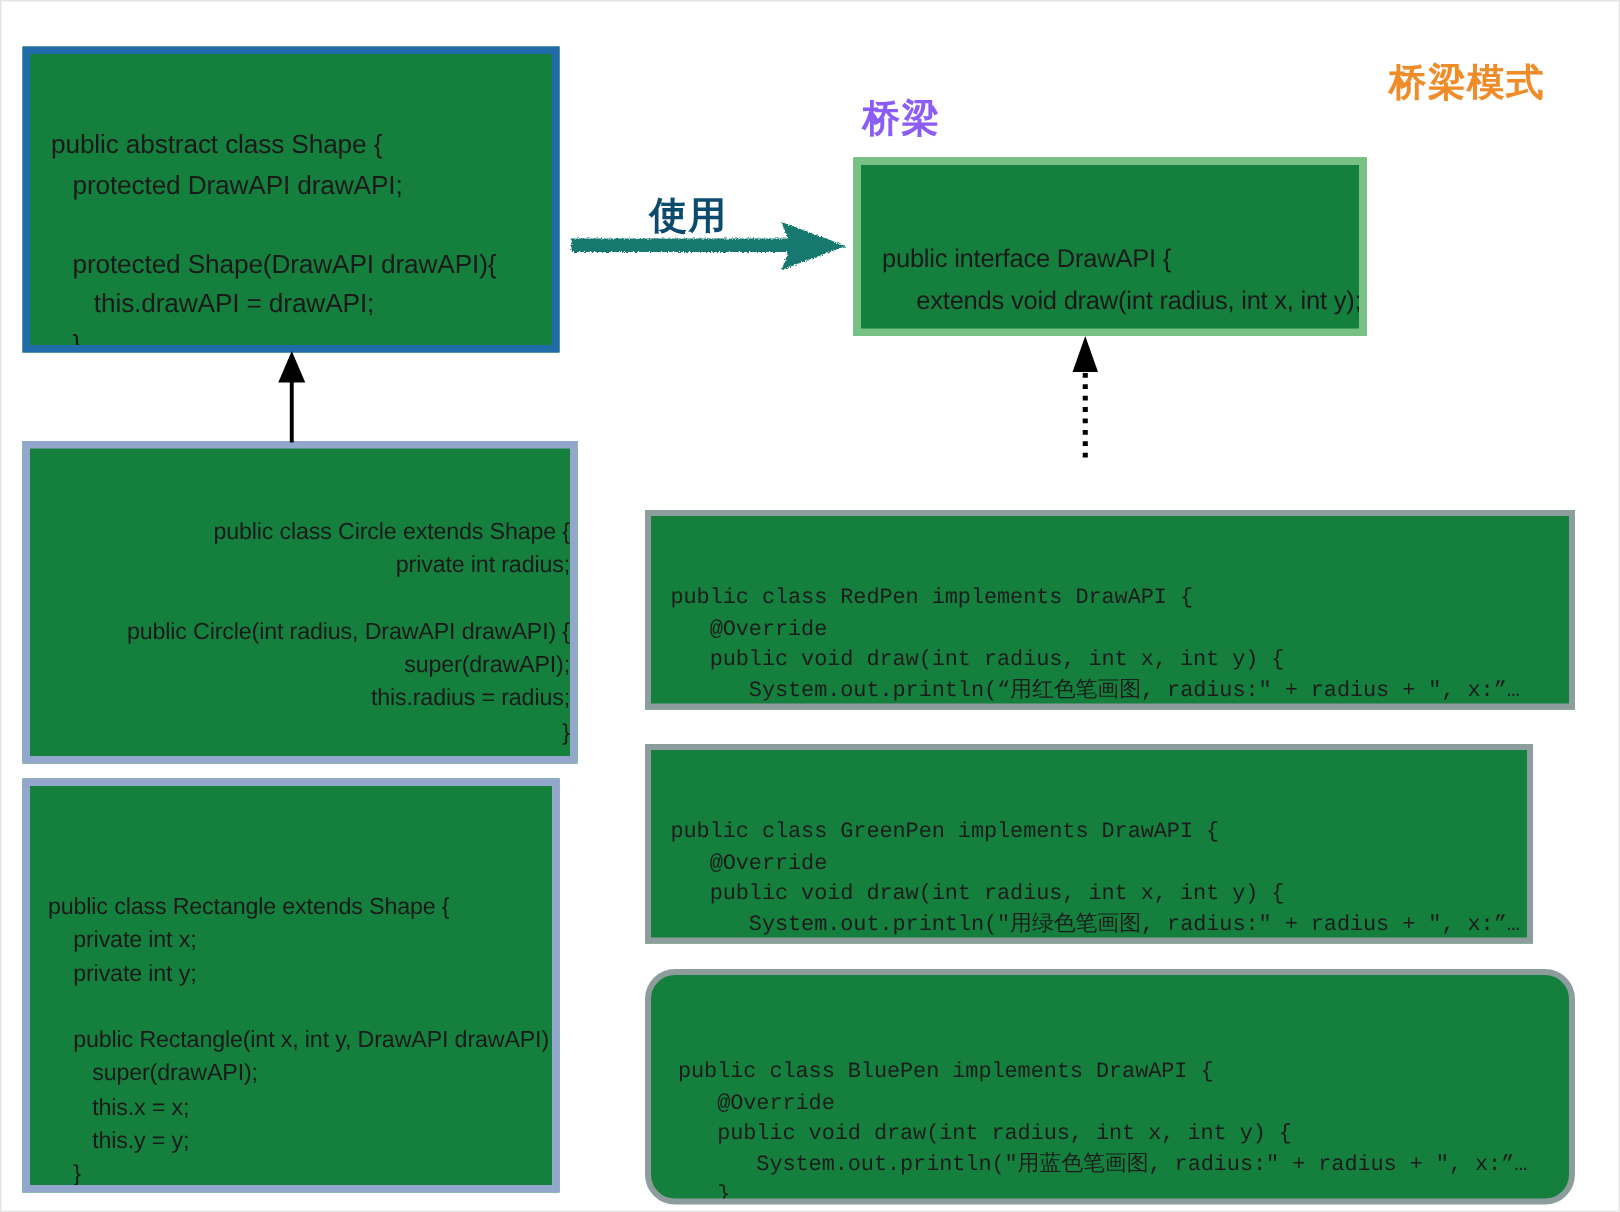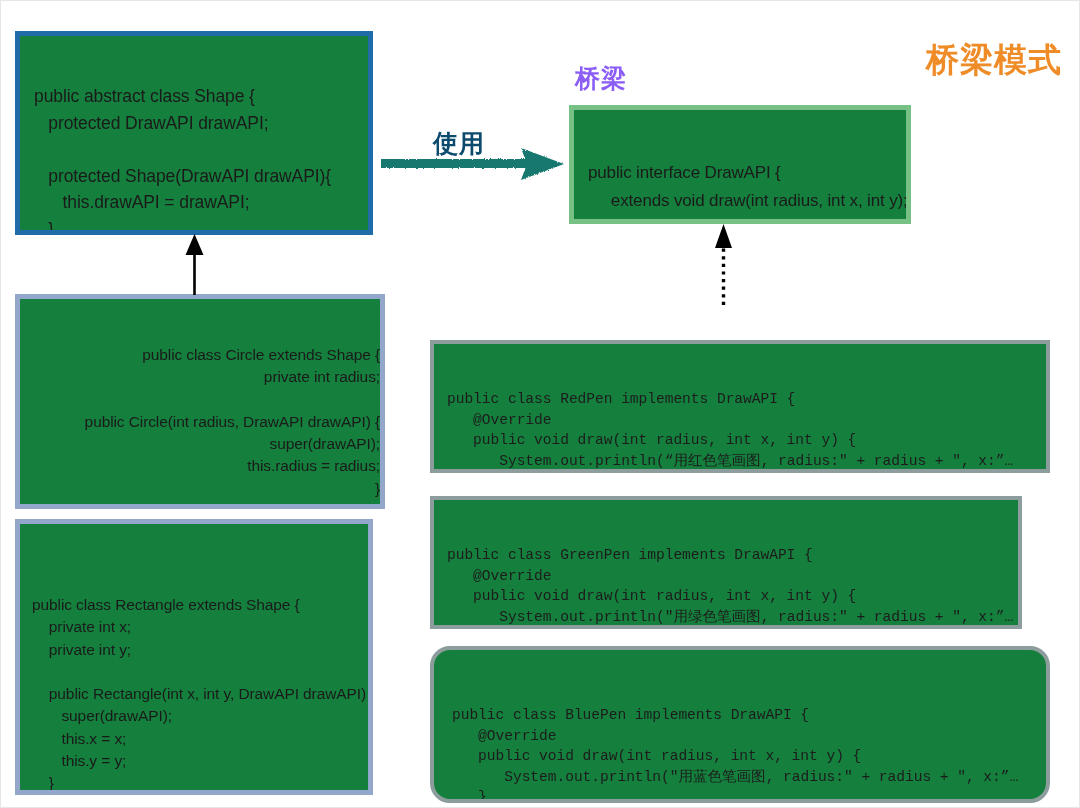--- a/index.html
+++ b/index.html
@@ -81,21 +81,21 @@
   }
 
   
   .label {
     position: absolute;
     font-weight: bold;
     white-space: nowrap;
   }
   #title-label {
     color: #ef8c28;
-    font-size: 33px;
+    font-size: 25px;
     letter-spacing: 1px;
   }
   #bridge-label {
     color: #8b5cf6;
     font-size: 25px;
     letter-spacing: 1px;
   }
   #use-label {
     color: #0c4a6e;
     font-size: 25px;

